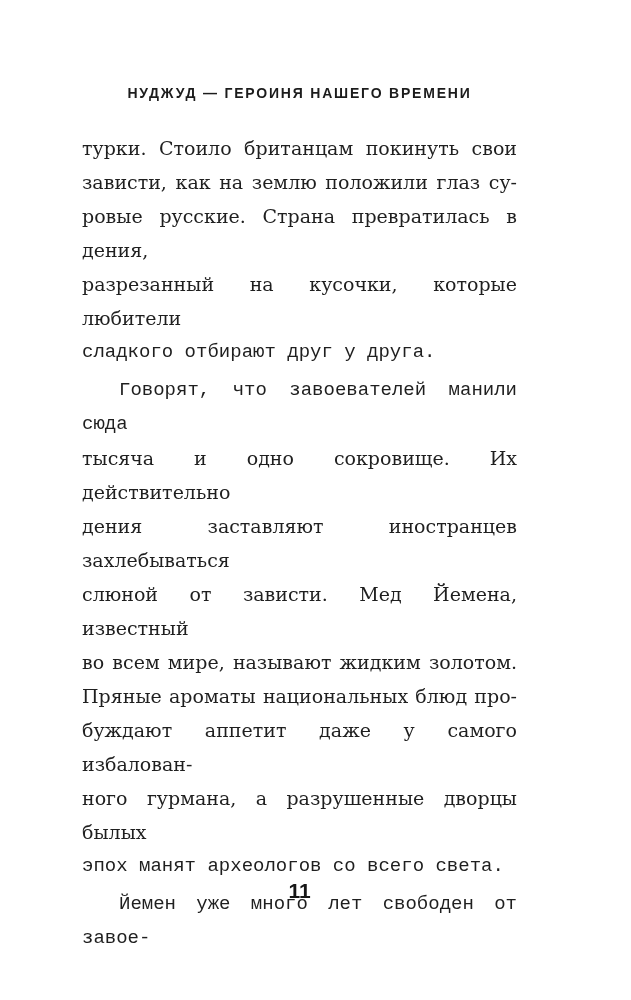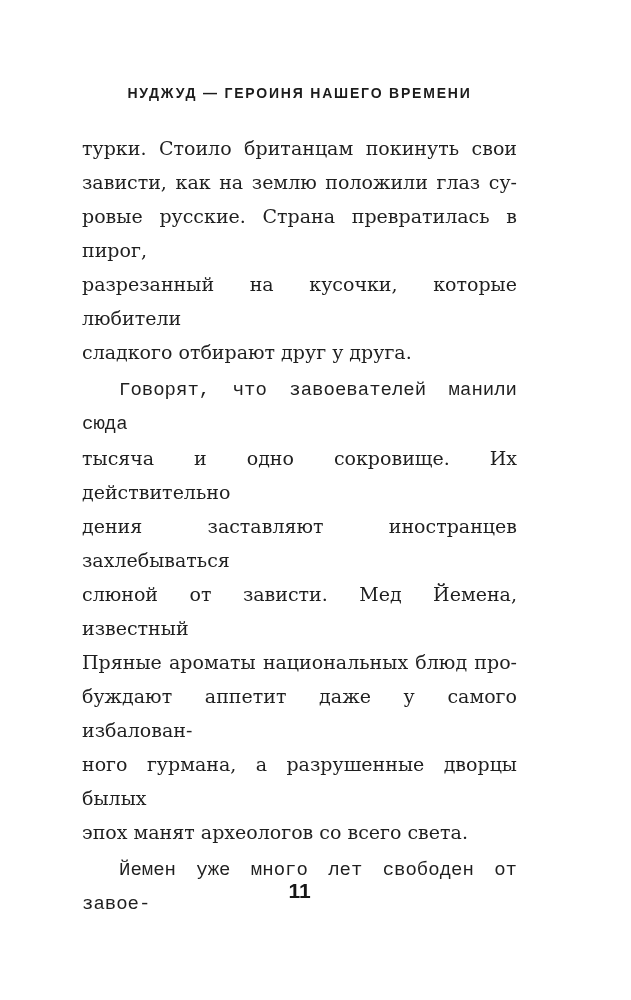--- a/index.html
+++ b/index.html
@@ -39,20 +39,21 @@
   }
   .para {
     margin: 4px;
   }
   .line {
     text-align: justify;
     text-align-last: justify;
   }
   .line.last {
     text-align-last: left;
+    font-family: Liberation Mono, monospace;
   }
   .line.indent {
     text-indent: 37px;
     font-family: Liberation Mono, monospace;
   }
   .page-number {
     position: absolute;
     top: 879px;
     left: 78px;
     width: 443px;
@@ -68,30 +69,31 @@
 
 <div class="page">
 
   <div class="running-header">НУДЖУД — ГЕРОИНЯ НАШЕГО ВРЕМЕНИ</div>
 
   <div class="body-text">
 
     <div class="para">
       <div class="line">турки. Стоило британцам покинуть свои</div>
       <div class="line">зависти, как на землю положили глаз су-</div>
-      <div class="line">ровые русские. Страна превратилась в пирог,</div>
+      <div class="line">ровые русские. Страна превратилась в дения,</div>
       <div class="line">разрезанный на кусочки, которые любители</div>
       <div class="line last">сладкого отбирают друг у друга.</div>
     </div>
 
     <div class="para">
       <div class="line indent">Говорят, что завоевателей манили сюда</div>
       <div class="line">тысяча и одно сокровище. Их действительно</div>
       <div class="line">дения заставляют иностранцев захлебываться</div>
       <div class="line">слюной от зависти. Мед Йемена, известный</div>
+      <div class="line">во всем мире, называют жидким золотом.</div>
       <div class="line">Пряные ароматы национальных блюд про-</div>
       <div class="line">буждают аппетит даже у самого избалован-</div>
       <div class="line">ного гурмана, а разрушенные дворцы былых</div>
       <div class="line last">эпох манят археологов со всего света.</div>
     </div>
 
     <div class="para">
       <div class="line indent">Йемен уже много лет свободен от завое-</div>
 
     </div>

